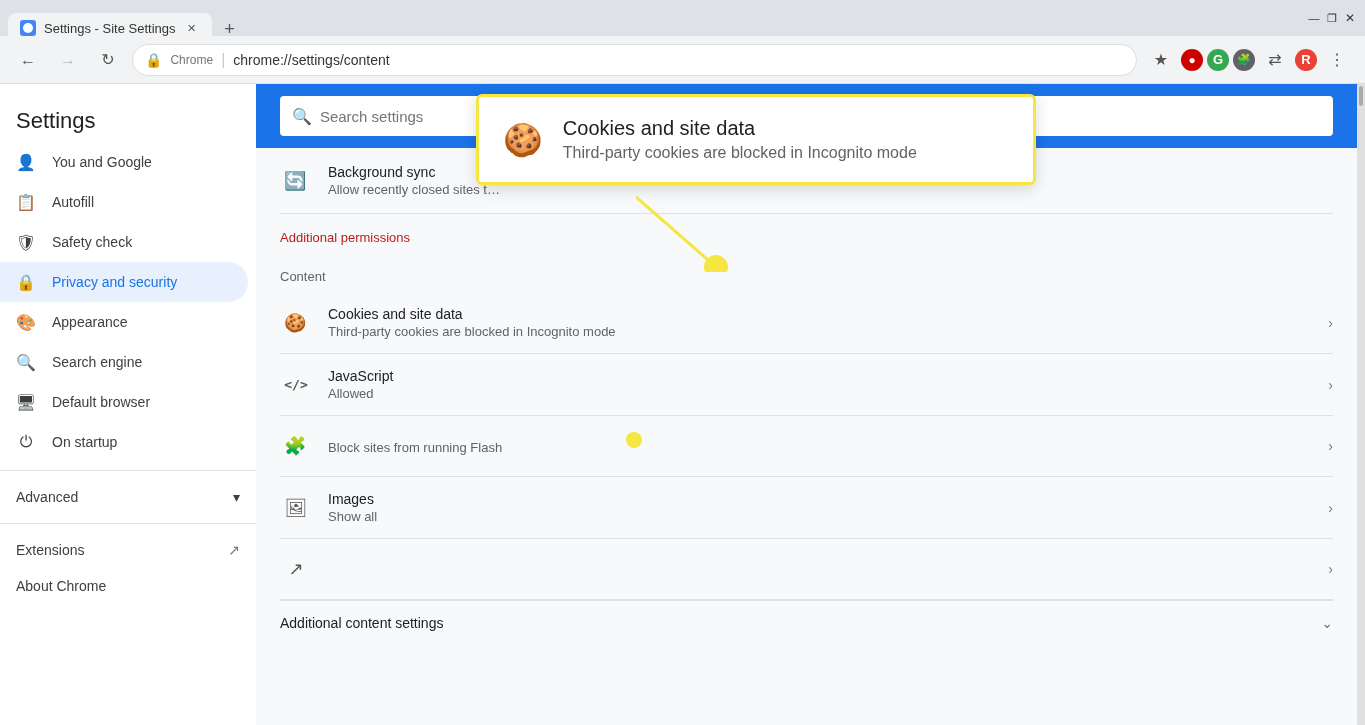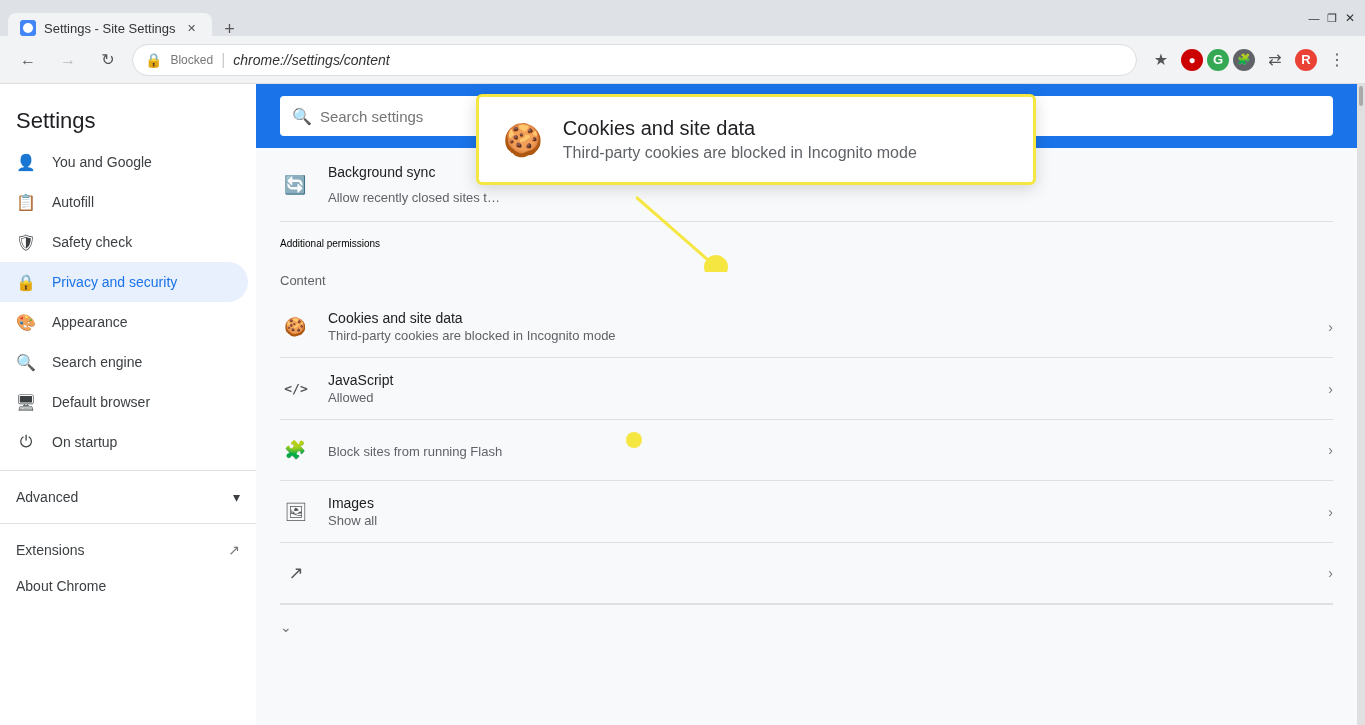--- a/index.html
+++ b/index.html
@@ -22,21 +22,21 @@
     .win-close { font-size: 12px; }
 
     
     .nav-bar { height: 48px; background: #f1f3f4; display: flex; align-items: center; padding: 0 12px; gap: 8px; border-bottom: 1px solid #ddd; }
     .nav-btn { width: 32px; height: 32px; border-radius: 50%; display: flex; align-items: center; justify-content: center; cursor: pointer; color: #555; font-size: 16px; }
     .nav-btn.disabled { color: #bbb; cursor: default; }
     .address-bar { flex: 1; height: 32px; background: white; border-radius: 16px; display: flex; align-items: center; padding: 0 12px; gap: 8px; border: 1px solid #ddd; }
     .address-bar .lock-icon { font-size: 14px; color: #555; }
     .address-bar .chrome-label { font-size: 12px; color: #777; }
     .address-bar .separator { color: #ccc; }
-    .address-bar .url-text { font-size: 14px; color: #333; font-style: italic; }
+    .address-bar .url-text { font-size: 14px; color: #333; }
     .nav-right { display: flex; align-items: center; gap: 4px; }
     .nav-icon-btn { width: 32px; height: 32px; border-radius: 50%; display: flex; align-items: center; justify-content: center; cursor: pointer; color: #555; font-size: 16px; }
     .ext-icon { width: 22px; height: 22px; border-radius: 50%; display: flex; align-items: center; justify-content: center; font-size: 13px; font-weight: bold; color: white; cursor: pointer; }
 
     
     .main-content { display: flex; flex: 1; overflow: hidden; justify-content: flex-end; }
 
     
     .sidebar { width: 256px; background: white; overflow-y: auto; padding: 8px 0; flex-shrink: 0; }
     .sidebar-header { padding: 16px 16px 8px; font-size: 22px; font-weight: 400; color: #202124; }
@@ -60,24 +60,24 @@
     .settings-search-box .search-icon { color: #555; font-size: 16px; }
 
     
     .content-inner { padding: 0 24px; }
 
     
     .bg-sync-row { display: flex; align-items: center; gap: 16px; padding: 16px 0; border-bottom: 1px solid #e0e0e0; }
     .row-icon { width: 32px; height: 32px; display: flex; align-items: center; justify-content: center; font-size: 18px; color: #555; flex-shrink: 0; }
     .row-text { flex: 1; }
     .row-title { font-size: 14px; color: #202124; }
-    .row-subtitle { font-size: 13px; color: #5f6368; margin-top: 10px; }
-
-    
-    .section-label { font-size: 10px; color: #000000; padding: 16px 0 8px; font-weight: 400; }
+    .row-subtitle { font-size: 13px; color: #5f6368; margin-top: 2px; }
+
+    
+    .section-label { font-size: 13px; color: #b91c1c; padding: 16px 0 8px; font-weight: 400; }
 
     
     .content-label { font-size: 13px; color: #5f6368; padding: 16px 0 8px; font-weight: 400; }
 
     
     .content-row { display: flex; align-items: center; gap: 16px; padding: 14px 0; border-bottom: 1px solid #e0e0e0; cursor: pointer; }
     .content-row .row-text .row-title { font-size: 14px; color: #202124; }
     .content-row .row-text .row-subtitle { font-size: 13px; color: #5f6368; margin-top: 2px; }
     .chevron-right { color: #777; font-size: 14px; margin-left: auto; }
 
@@ -155,21 +155,21 @@
       <div class="win-btn win-close">✕</div>
     </div>
   </div>
 
   <div class="nav-bar">
     <div class="nav-btn">←</div>
     <div class="nav-btn disabled">→</div>
     <div class="nav-btn">↻</div>
     <div class="address-bar">
       <span class="lock-icon">🔒</span>
-      <span class="chrome-label">Blocked</span>
+      <span class="chrome-label">Chrome</span>
       <span class="separator">|</span>
       <span class="url-text">chrome://settings/content</span>
     </div>
     <div class="nav-right">
       <div class="nav-icon-btn">★</div>
       <div class="ext-icon" style="background:#cc0000; font-size:12px;">●</div>
       <div class="ext-icon" style="background:#34a853;">G</div>
       <div class="ext-icon" style="background:#5f6368; font-size:11px;">🧩</div>
       <div class="nav-icon-btn">⇄</div>
       <div class="ext-icon" style="background:#ea4335;">R</div>
@@ -291,20 +291,21 @@
           </div>
           <span class="chevron-right">›</span>
         </div>
 
         <div class="content-row">
           <div class="row-icon" style="font-size:18px;">↗</div>
           <span class="chevron-right">›</span>
         </div>
 
         <div class="additional-settings-row">
+          <span class="additional-settings-label">Additional content settings</span>
           <span class="chevron-down">⌄</span>
         </div>
 
       </div>
 
       <div class="tooltip-box">
         <span class="tooltip-icon">🍪</span>
         <div class="tooltip-content">
           <div class="tooltip-title">Cookies and site data</div>
           <div class="tooltip-subtitle">Third-party cookies are blocked in Incognito mode</div>

